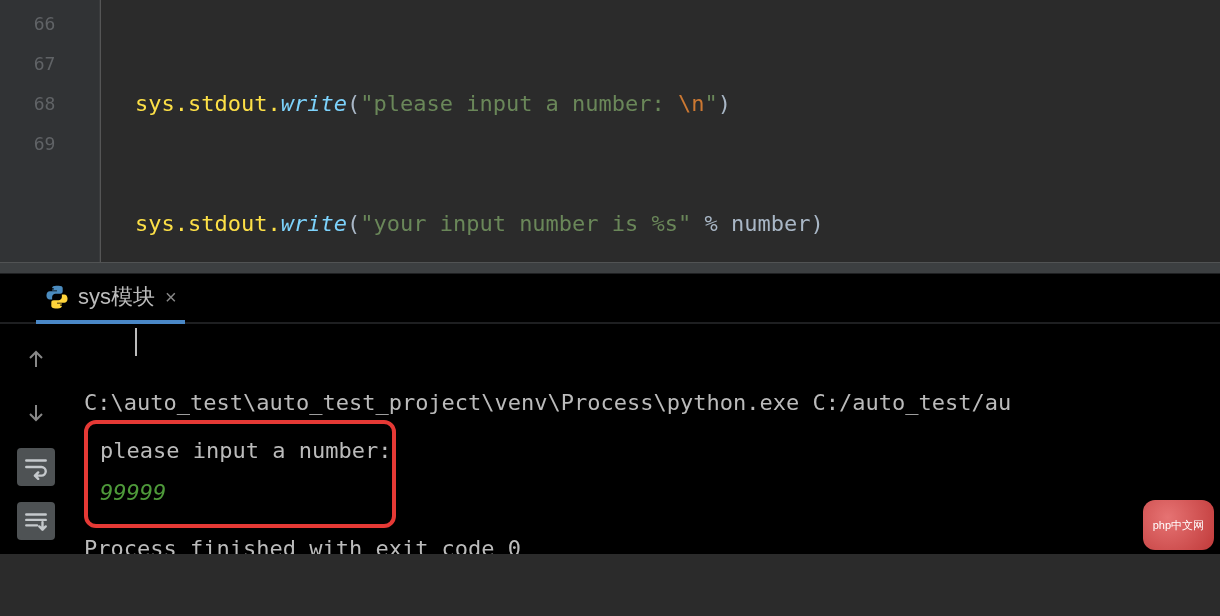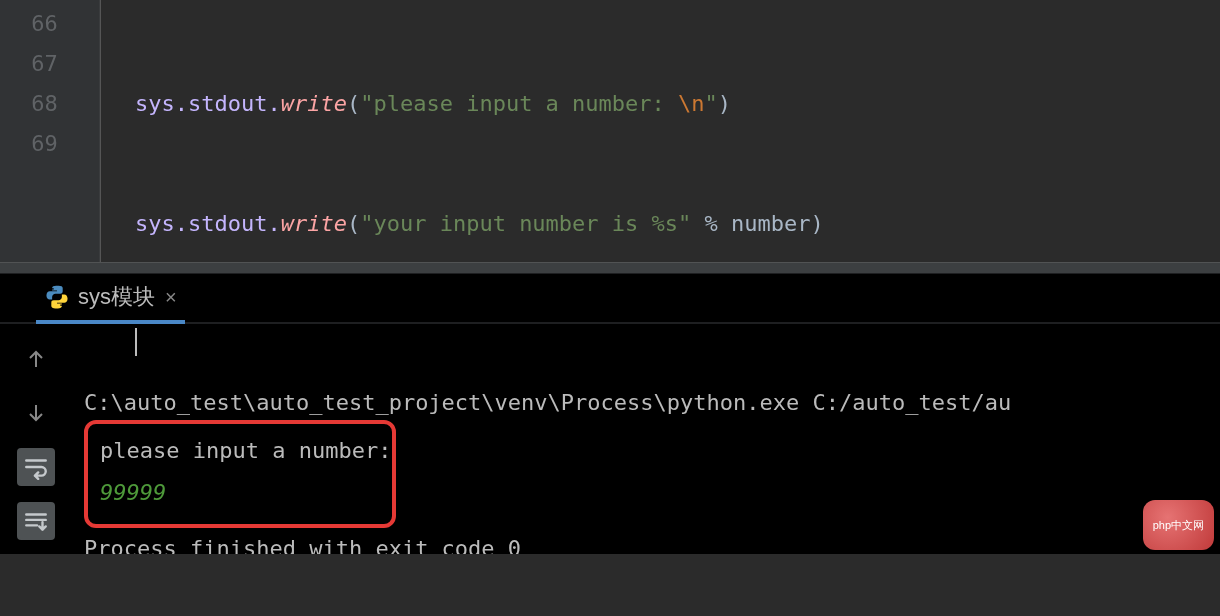--- a/index.html
+++ b/index.html
@@ -17,38 +17,38 @@
     display: flex;
   }
   .gutter {
     width: 100px;
     background: #313335;
     padding-top: 4px;
     border-right: 1px solid #3a3c3e;
   }
   .line-no {
     color: #606366;
-    font-size: 22px;
+    font-size: 18px;
     line-height: 40px;
     text-align: center;
     padding-right: 10px;
     font-family: "Consolas", monospace;
   }
   .code-block {
     padding-top: 4px;
     padding-left: 34px;
     font-size: 22px;
     line-height: 40px;
     color: #a9b7c6;
     white-space: pre;
     border-left: 1px solid #555;
   }
-  .c-ident { color: #c4b5fd; }
+  .c-ident { color: #fde047; }
   .c-op { color: #a9b7c6; }
-  .c-method { color: #fca5a5; font-style: italic; }
+  .c-method { color: #7dd3fc; font-style: italic; }
   .c-str { color: #6a8759; }
   .c-esc { color: #cc7832; }
   .code-line { height: 40px; }
   .caret {
     display:inline-block;
     width: 2px;
     height: 28px;
     background: #bbbbbb;
     vertical-align: -5px;
     margin-left: 0px;

